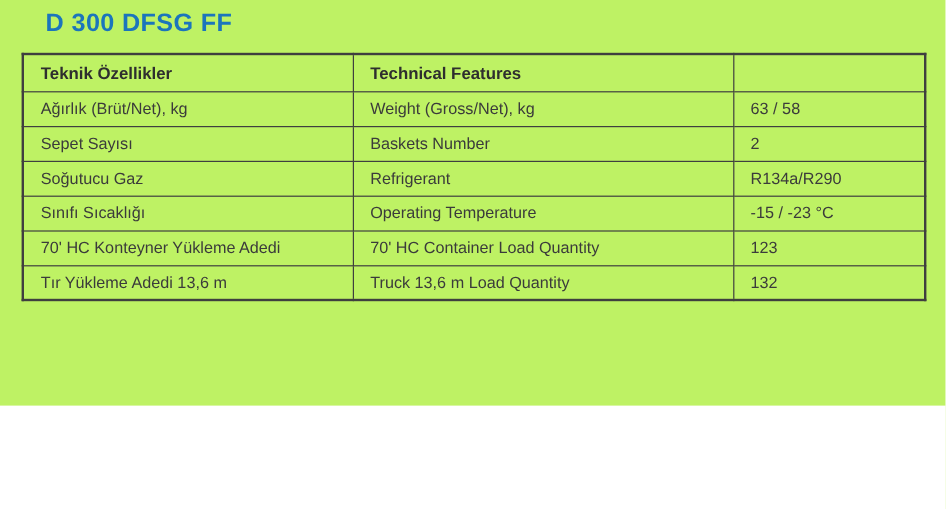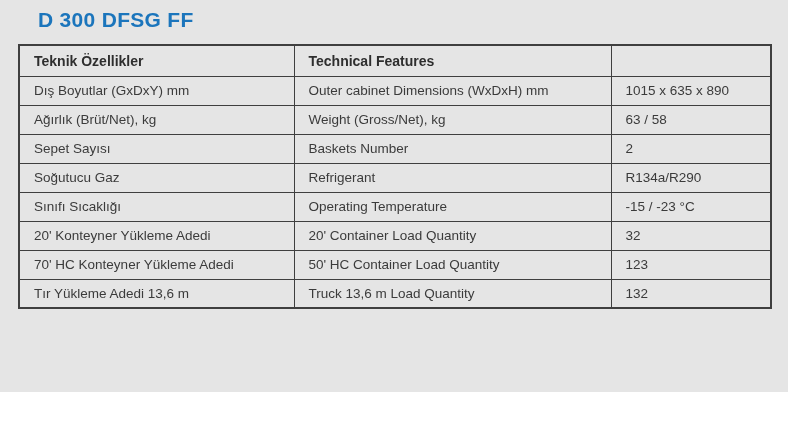--- a/index.html
+++ b/index.html
@@ -8,22 +8,22 @@
     padding: 0;
     background: #ffffff;
     width: 788px;
     height: 441px;
     font-family: "Liberation Sans", sans-serif;
     overflow: hidden;
   }
   .page {
     position: relative;
     width: 788px;
-    height: 392px;
-    background: #e5e5e5;
+    height: 338px;
+    background: #bef264;
   }
   .title {
     position: absolute;
     left: 38px;
     top: 8px;
     margin: 0;
     font-size: 21px;
     font-weight: bold;
     letter-spacing: 0.3px;
     color: #1b75bc;
@@ -75,25 +75,20 @@
     <thead>
       <tr>
         <th>Teknik Özellikler</th>
         <th>Technical Features</th>
         <th></th>
       </tr>
     </thead>
     <tbody>
 
 
-  <tr>
-    <td>Dış Boyutlar (GxDxY) mm</td>
-    <td>Outer cabinet Dimensions (WxDxH) mm</td>
-    <td>1015 x 635 x 890</td>
-  </tr>
 
   <tr>
     <td>Ağırlık (Brüt/Net), kg</td>
     <td>Weight (Gross/Net), kg</td>
     <td>63 / 58</td>
   </tr>
 
 
   <tr>
     <td>Sepet Sayısı</td>
@@ -106,29 +101,24 @@
     <td>Refrigerant</td>
     <td>R134a/R290</td>
   </tr>
 
   <tr>
     <td>Sınıfı Sıcaklığı</td>
     <td>Operating Temperature</td>
     <td>-15 / -23 °C</td>
   </tr>
 
-  <tr>
-    <td>20' Konteyner Yükleme Adedi</td>
-    <td>20' Container Load Quantity</td>
-    <td>32</td>
-  </tr>
 
   <tr>
     <td>70' HC Konteyner Yükleme Adedi</td>
-    <td>50' HC Container Load Quantity</td>
+    <td>70' HC Container Load Quantity</td>
     <td>123</td>
   </tr>
 
   <tr>
     <td>Tır Yükleme Adedi 13,6 m</td>
     <td>Truck 13,6 m Load Quantity</td>
     <td>132</td>
   </tr>
 </tbody>
   </table>

